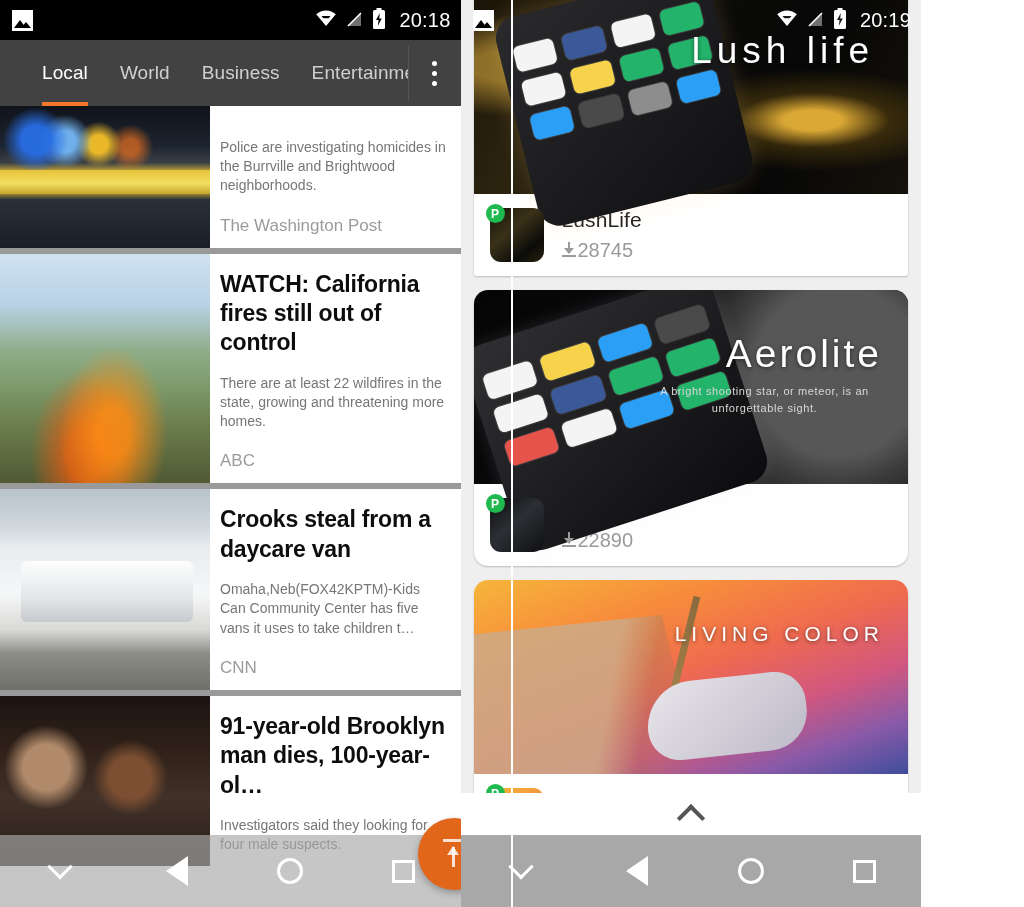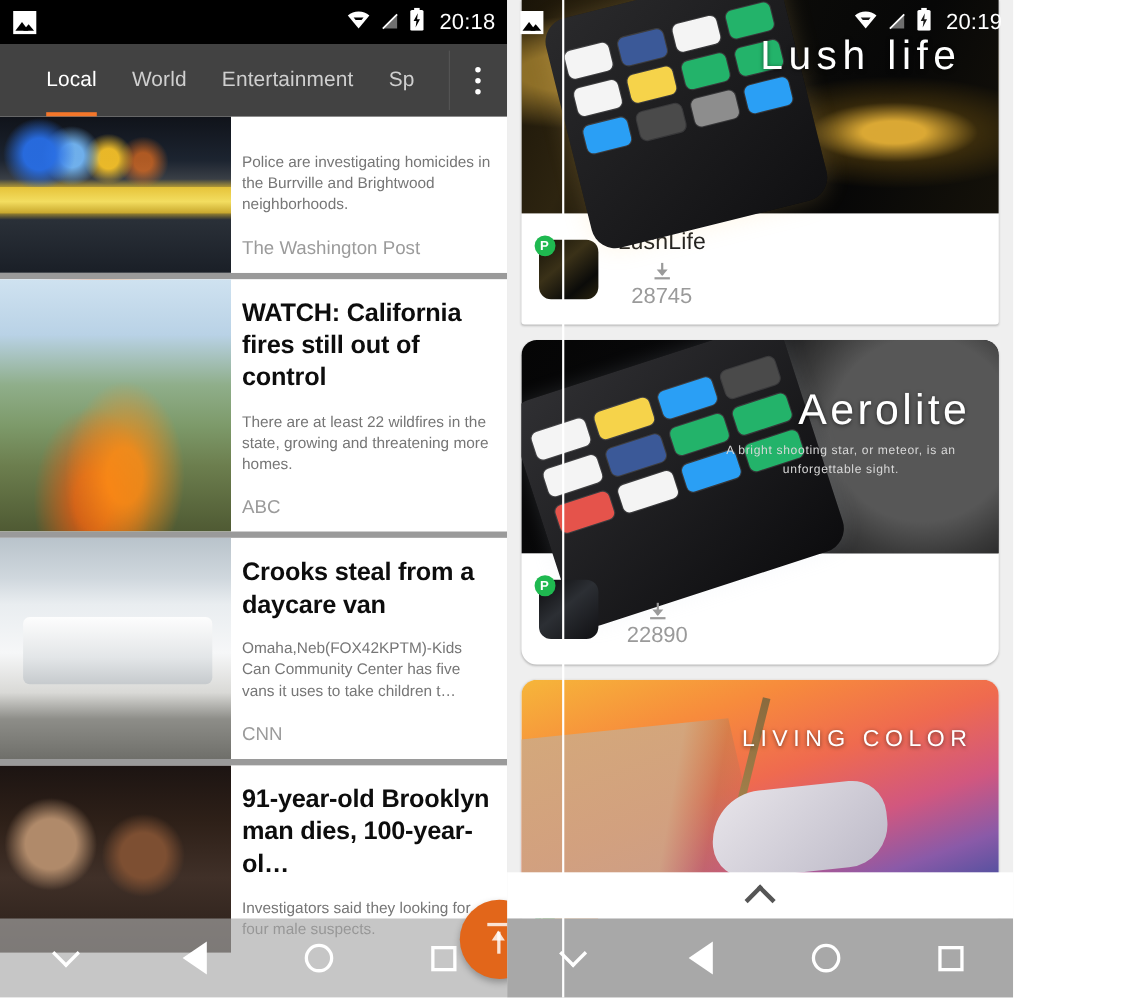--- a/index.html
+++ b/index.html
@@ -382,21 +382,21 @@
     background: #1fb950;
     color: #ffffff; font-size: 12px; font-weight: bold;
     display: flex; align-items: center; justify-content: center;
     line-height: 1;
   }
   .app-text { min-width: 0; }
   .app-name { font-size: 21px; color: #1f1f1f; letter-spacing: .1px; }
   .app-downloads {
     margin-top: 7px;
     font-size: 20px; color: #9a9a9a;
-    display: flex; align-items: center; gap: 2px; flex-direction: column;
+    display: flex; align-items: center; gap: 2px;
   }
   .dl-glyph { position: relative; width: 14px; height: 17px; display: inline-block; }
   .dl-glyph::before {
     content: ""; position: absolute; left: 6px; top: 0;
     width: 2px; height: 11px; background: #9a9a9a;
   }
   .dl-glyph::after {
     content: ""; position: absolute; left: 0; bottom: 2px;
     width: 14px; height: 2px; background: #9a9a9a;
   }
@@ -469,20 +469,23 @@
 
     <div class="tabbar">
       <div class="tabs">
         <div class="tab active">
           <span>Local</span>
         </div>
         <div class="tab">
           <span>World</span>
         </div>
         <div class="tab">
+          <span>Business</span>
+        </div>
+        <div class="tab">
           <span>Entertainment</span>
         </div>
         <div class="tab">
           <span>Sp</span>
         </div>
       </div>
       <div class="tab-divider"></div>
       <div class="overflow">
         <span></span>
         <span></span>

